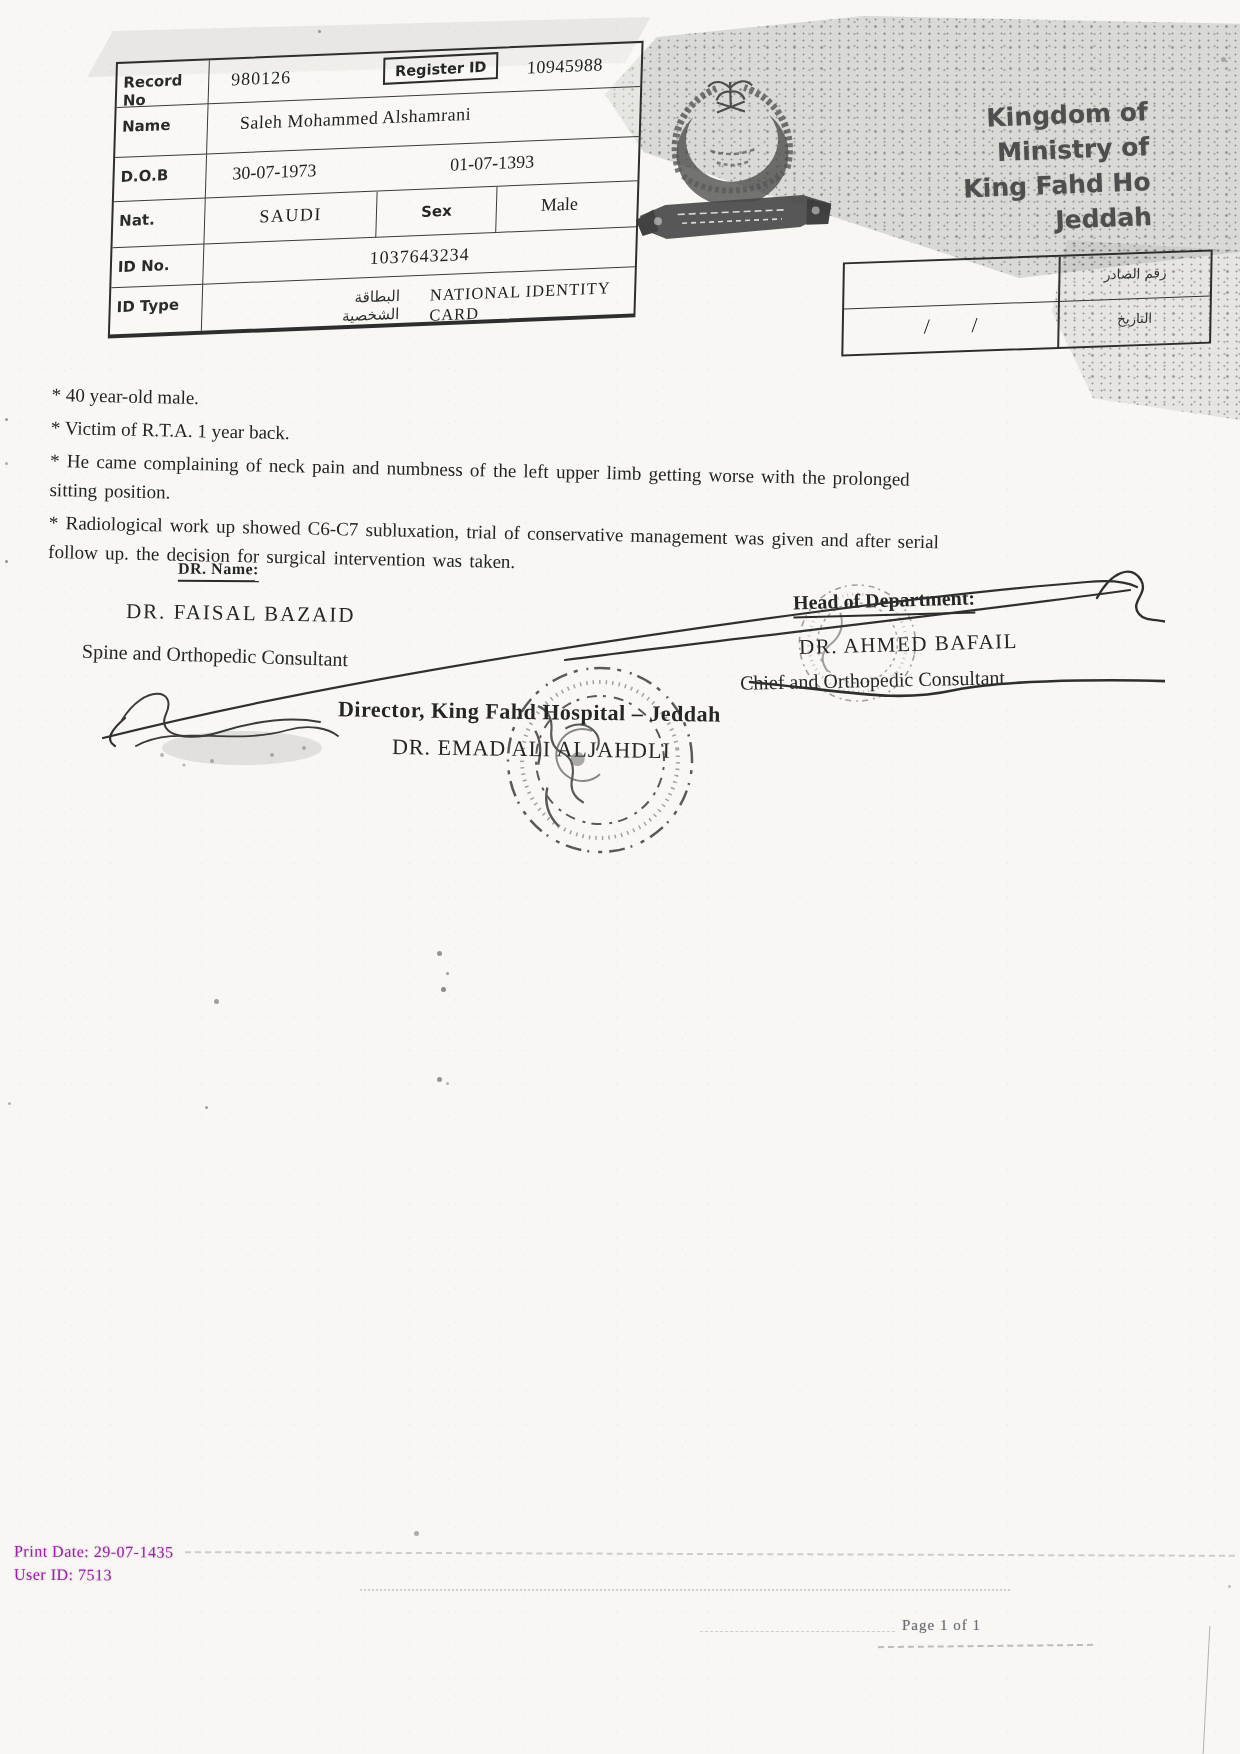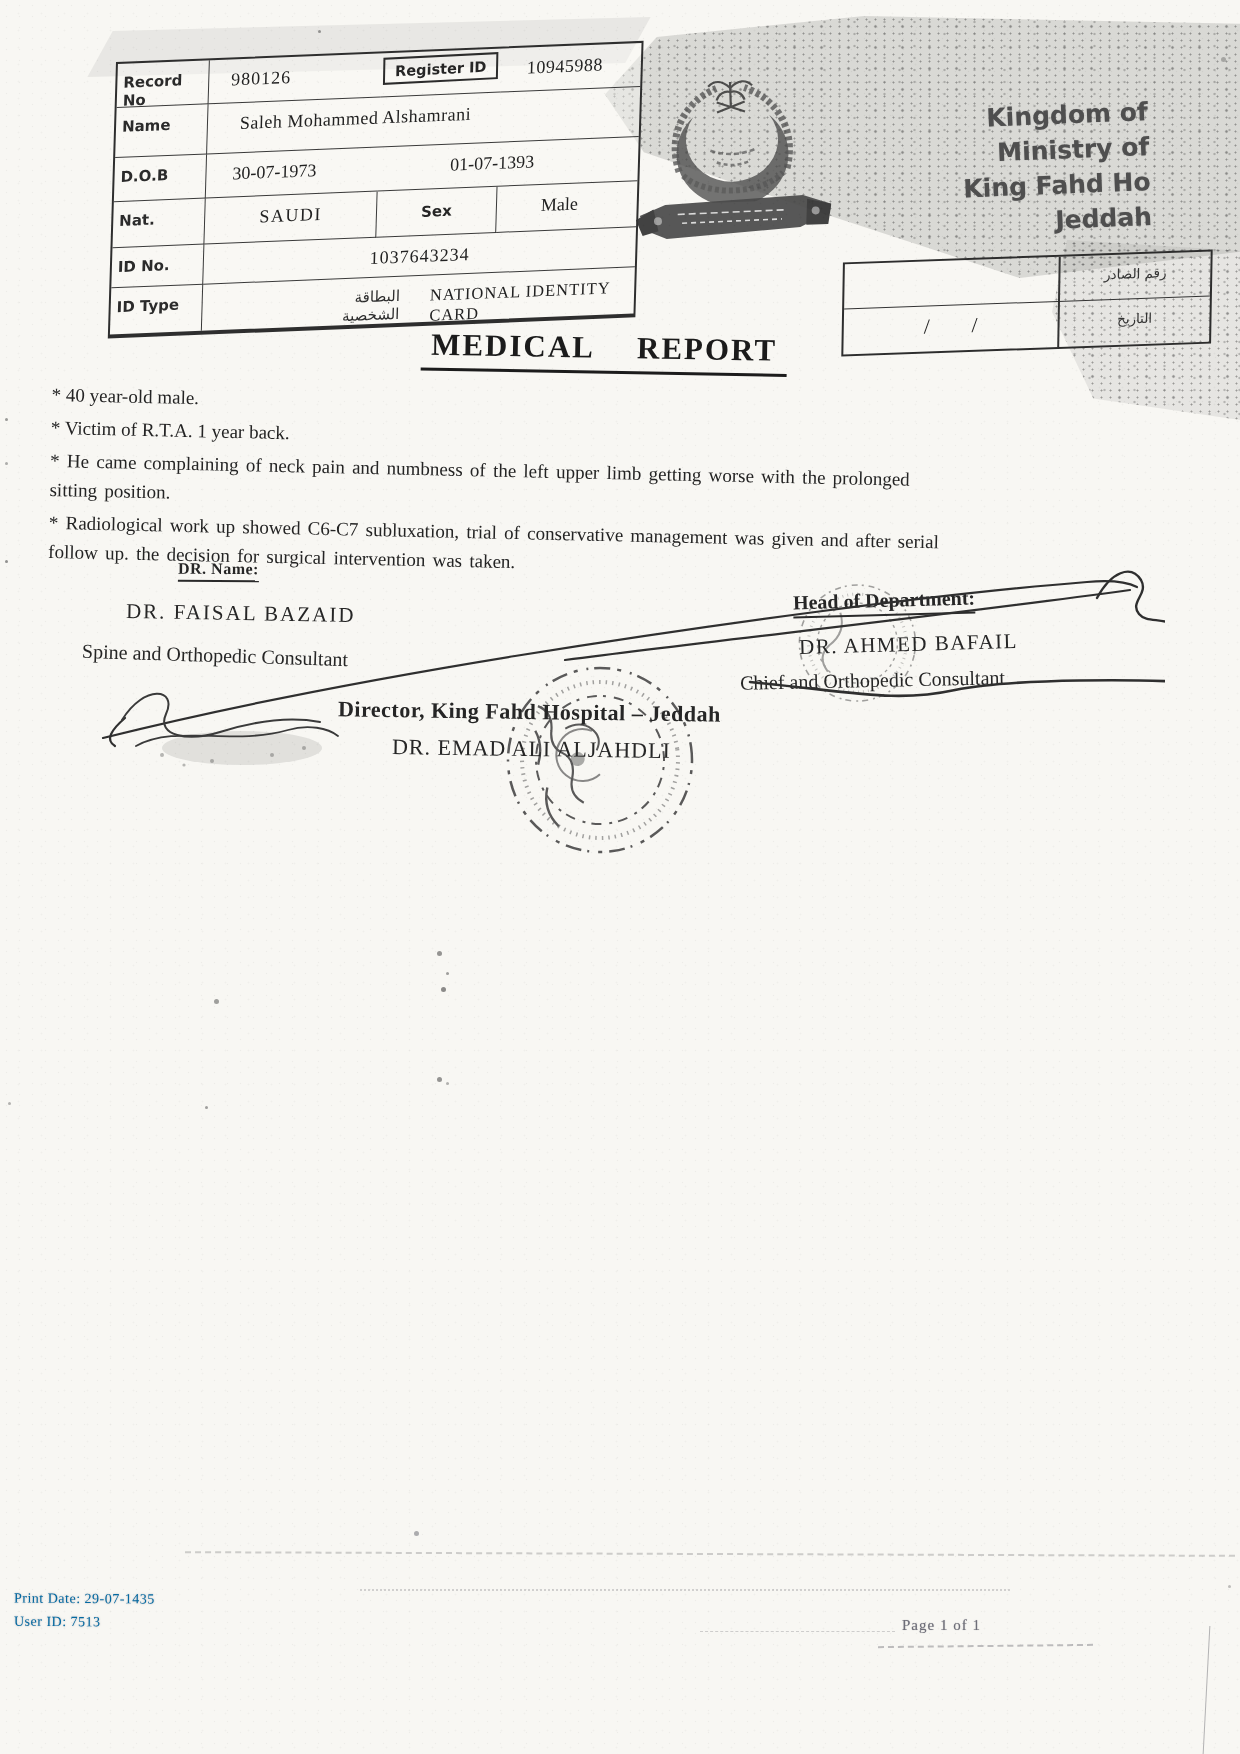--- a/index.html
+++ b/index.html
@@ -129,22 +129,22 @@
   .dir-line{left:338px;top:699px;font-weight:bold;font-size:22px;letter-spacing:.5px;transform:rotate(.8deg);}
   .dir-name{left:392px;top:736px;font-size:22px;letter-spacing:1px;transform:rotate(.8deg);}
   .svg-abs{position:absolute;pointer-events:none;}
   
   .rule{position:absolute;z-index:4;}
   .rule1{left:185px;top:1553px;width:1050px;border-top:2px dashed rgba(105,105,110,.3);transform:rotate(.2deg);}
   .rule2{left:360px;top:1589px;width:650px;border-top:2px dotted rgba(120,120,125,.3);}
   .rule3{left:700px;top:1631px;width:195px;border-top:1.5px dashed rgba(110,110,115,.3);}
   .rule4{left:878px;top:1645px;width:215px;border-top:2px dashed rgba(100,100,108,.4);transform:rotate(-.6deg);}
   .faint{
-    position:absolute;z-index:5;font-size:14px;letter-spacing:.5px;color:#0369a1;
-    text-shadow:0 0 2px rgba(150,150,160,.7);transform:rotate(.4deg);margin-top:48px;
+    position:absolute;z-index:5;font-size:16px;letter-spacing:.5px;color:#a21caf;
+    text-shadow:0 0 2px rgba(150,150,160,.7);transform:rotate(.4deg);
   }
   .print-date{left:14px;top:1543px;}
   .user-id{left:14px;top:1566px;}
   .page-label{position:absolute;left:902px;top:1617px;z-index:5;font-size:15px;color:#6e6e78;letter-spacing:1px;text-shadow:0 0 1px rgba(120,120,130,.6);}
   .vline{position:absolute;left:1206px;top:1626px;height:128px;border-left:1.5px solid rgba(110,110,115,.5);transform:rotate(3deg);z-index:4;}
   
   .specks{
     position:absolute;left:0;top:0;width:3px;height:3px;z-index:4;border-radius:50%;
     background:transparent;
     box-shadow:
@@ -253,23 +253,20 @@
     <div>Jeddah</div>
   </div>
 
   <div class="issuebox">
     <div class="ic"></div>
     <div class="ic icol ilab" dir="rtl">رقم الصادر</div>
     <div class="ib islash">/        /</div>
     <div class="ib icol ilab" dir="rtl">التاريخ</div>
   </div>
 
-  <div class="title-row">
-    <span class="title">MEDICAL REPORT</span>
-  </div>
 
   <div class="body-text">
     <p>* 40 year-old male.</p>
     <p>* Victim of R.T.A. 1 year back.</p>
     <p class="wide">* He came complaining of neck pain and numbness of the left upper limb getting worse with the prolonged
 sitting position.</p>
     <p class="wide">* Radiological work up showed C6-C7 subluxation, trial of conservative management was given and after serial
 follow up. the decision for surgical intervention was taken.</p>
   </div>
 

